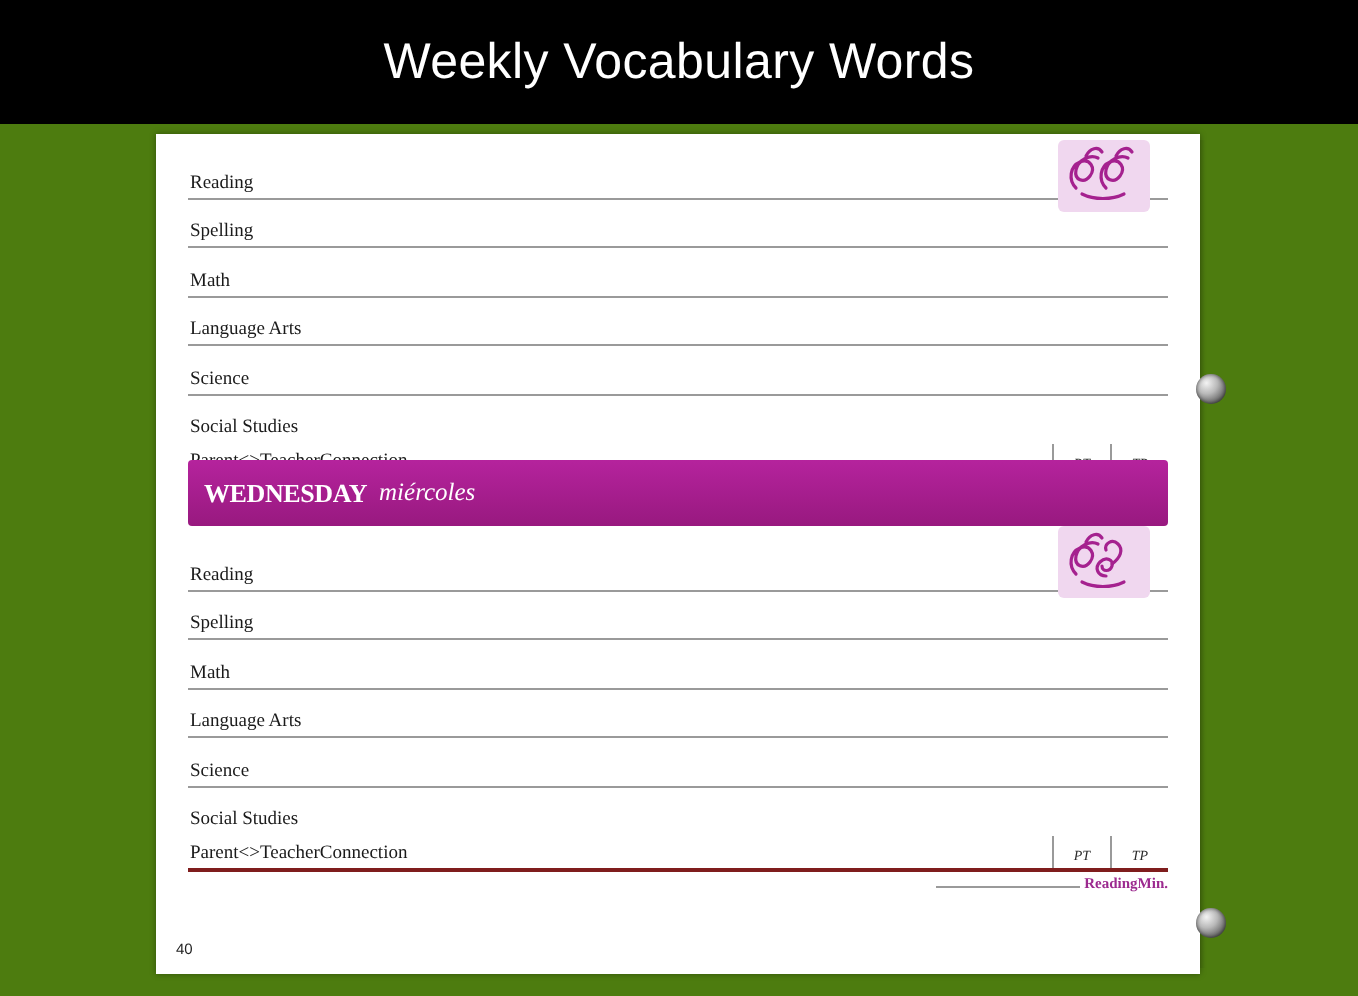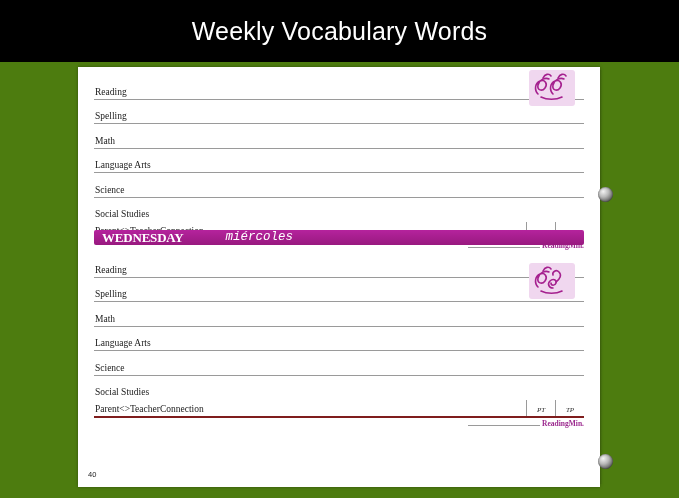--- a/index.html
+++ b/index.html
@@ -142,41 +142,41 @@
     top: 1px;
     font-size: 7.5px;
     font-weight: bold;
     color: #9c2a8f;
     font-family: "Liberation Serif", serif;
   }
 
   
   .day-banner {
     position: relative;
-    height: 15px;
+    height: 33px;
     background: #a5218f;
     background: linear-gradient(to bottom, #b5239d 0%, #98197f 100%);
     border-radius: 2px;
     display: flex;
+    align-items: center;
     padding-left: 8px;
     box-sizing: border-box;
-    gap: 36px;
   }
   .day-name {
     color: #ffffff;
     font-size: 13px;
     font-weight: bold;
     font-family: "Liberation Serif", serif;
     letter-spacing: -0.2px;
   }
   .day-name-es {
     color: #ffffff;
     font-size: 12.5px;
     font-style: italic;
-    font-family: Liberation Mono, monospace;
+    font-family: Liberation Serif, serif;
     margin-left: 6px;
   }
 
   
   .sticker {
     position: absolute;
     width: 46px;
     height: 36px;
     background: #f0d7ef;
     border-radius: 3px;

